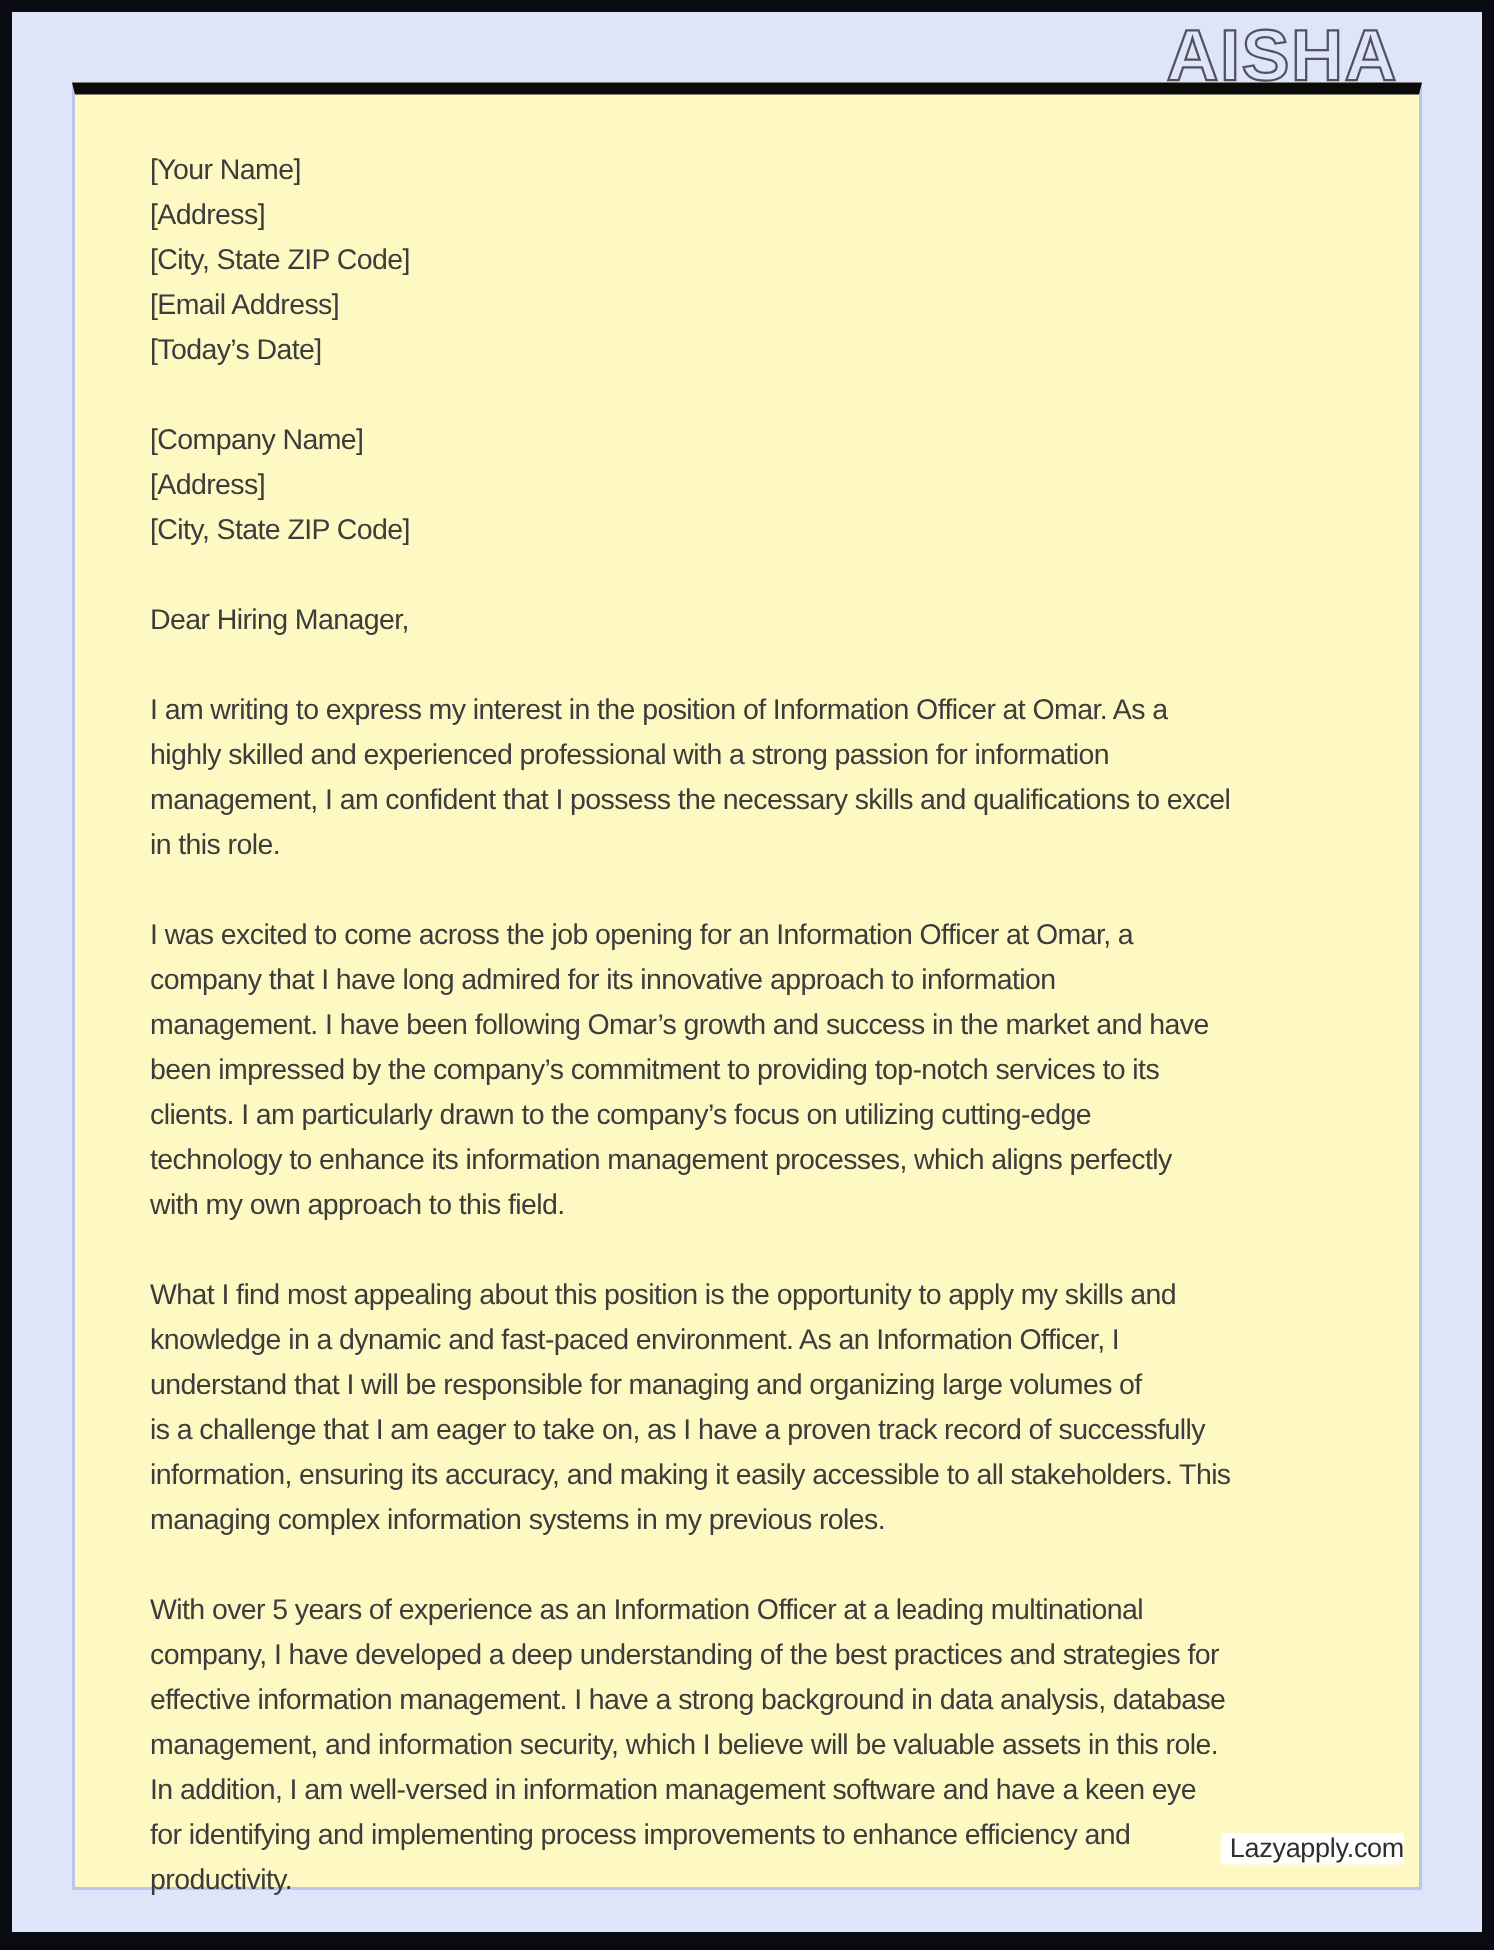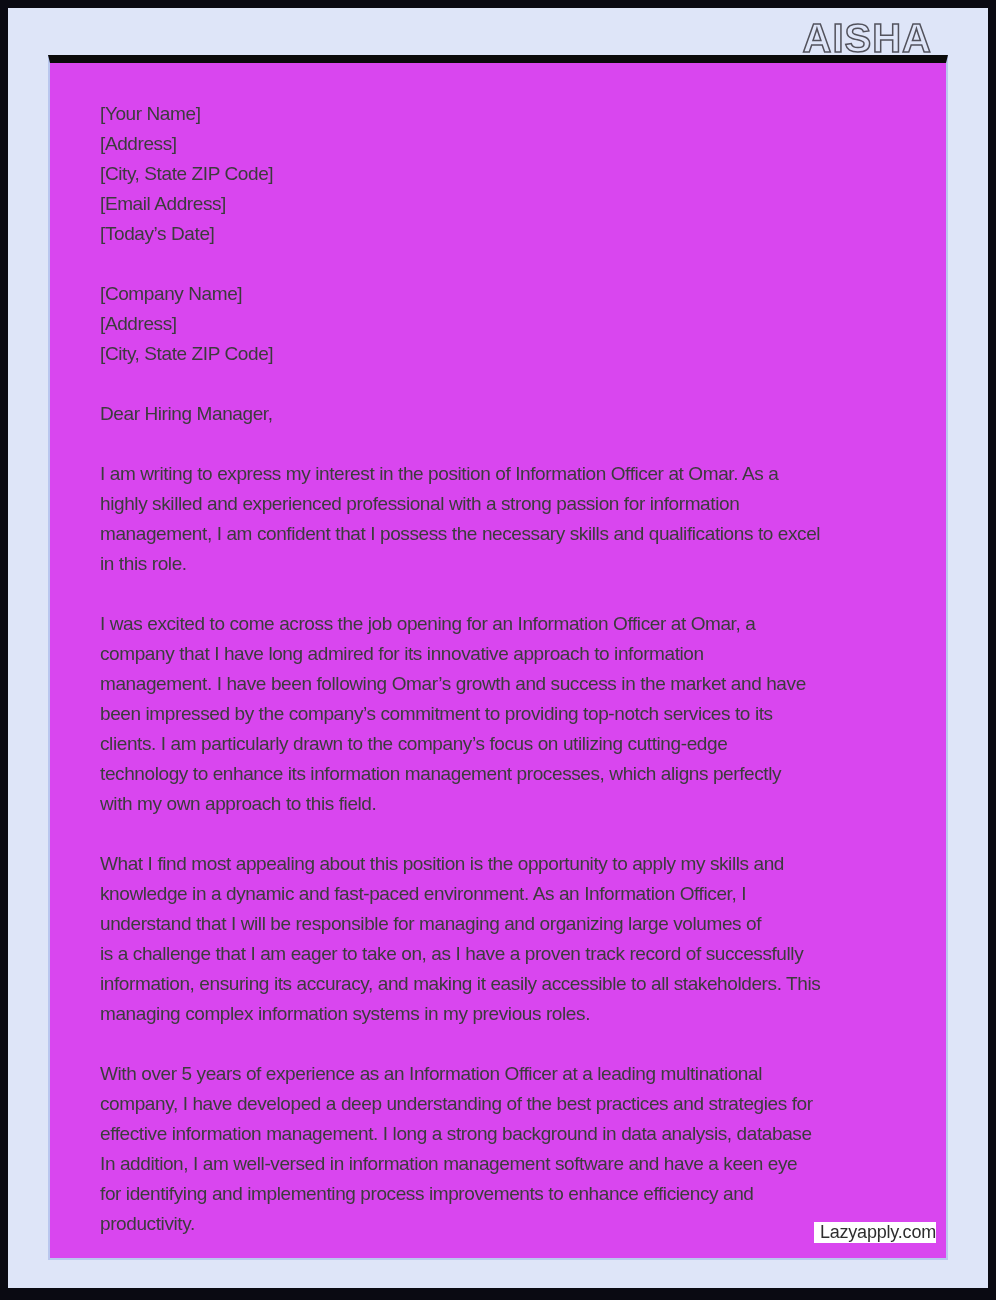--- a/index.html
+++ b/index.html
@@ -11,35 +11,35 @@
     background: #dee5f8;
     border: 8px solid #0a0a12;
     border-bottom-width: 12px;
     overflow: hidden;
     font-family: "Liberation Sans", sans-serif;
   }
   .logo {
     position: absolute;
     top: 8px;
     right: 56px;
-    font-size: 40px;
+    font-size: 48px;
     font-weight: 600;
     letter-spacing: 1px;
     color: transparent;
     -webkit-text-stroke: 1.5px #52525c;
     line-height: 44px;
   }
   .page {
     position: absolute;
     left: 40px;
     top: 47px;
     width: 900px;
     height: 1205px;
     box-sizing: border-box;
-    background: #d946ef;
+    background: #fef9c3;
     border-top: 8px solid #0a0a0a;
     border-left: 2px solid #b9c7ee;
     border-right: 2px solid #b9c7ee;
     border-bottom: 2px solid #b9c7ee;
     
   }
   .content {
     padding: 36px 50px 0 50px;
     font-size: 19px;
     line-height: 30px;
@@ -109,21 +109,22 @@
           <div class="line">knowledge in a dynamic and fast-paced environment. As an Information Officer, I</div>
           <div class="line">understand that I will be responsible for managing and organizing large volumes of</div>
           <div class="line">is a challenge that I am eager to take on, as I have a proven track record of successfully</div>
           <div class="line">information, ensuring its accuracy, and making it easily accessible to all stakeholders. This</div>
           <div class="line">managing complex information systems in my previous roles.</div>
         </div>
 
       <div class="block">
           <div class="line">With over 5 years of experience as an Information Officer at a leading multinational</div>
           <div class="line">company, I have developed a deep understanding of the best practices and strategies for</div>
-          <div class="line">effective information management. I long a strong background in data analysis, database</div>
+          <div class="line">effective information management. I have a strong background in data analysis, database</div>
+          <div class="line">management, and information security, which I believe will be valuable assets in this role.</div>
           <div class="line">In addition, I am well-versed in information management software and have a keen eye</div>
           <div class="line">for identifying and implementing process improvements to enhance efficiency and</div>
           <div class="line">productivity.</div>
         </div>
 
     </div>
 
     <div class="watermark">Lazyapply.com</div>
   </div>
 

